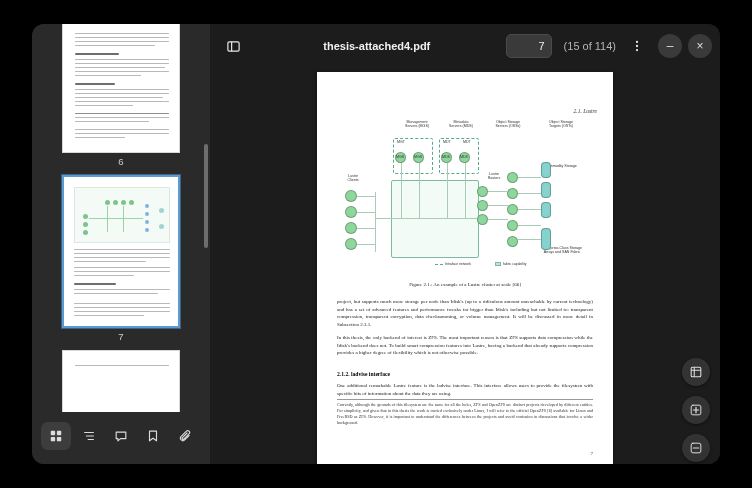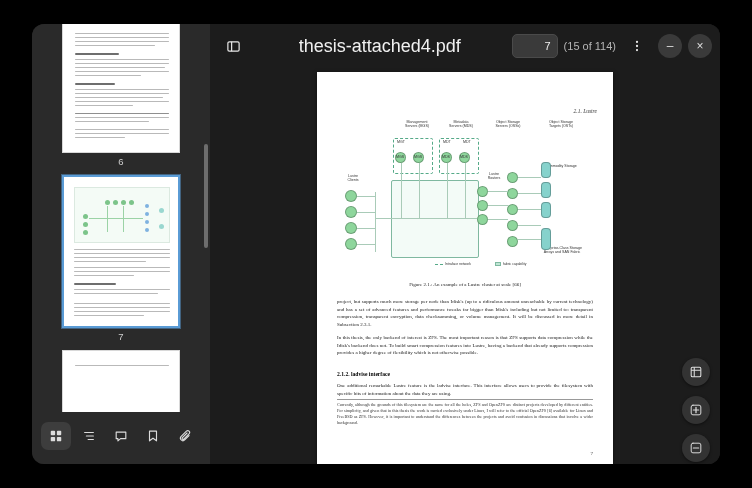--- a/index.html
+++ b/index.html
@@ -161,42 +161,43 @@
     display: flex;
     align-items: center;
     padding: 0 8px 0 8px;
     gap: 6px;
     position: relative;
   }
   .doc-title {
     flex: 1;
     text-align: center;
     color: #f0f0f0;
-    font-size: 18px;
-    font-weight: normal;
+    font-size: 11px;
+    font-weight: bold;
     white-space: nowrap;
     overflow: hidden;
     text-overflow: ellipsis;
   }
   .page-field {
     width: 46px; height: 24px;
     background: #3a3a3a;
     border: 1px solid #4a4a4a;
     border-radius: 5px;
     color: #f0f0f0;
     font-size: 11px;
     text-align: right;
     padding: 0 6px;
     font-family: "Liberation Sans", sans-serif;
     outline: none;
   }
   .page-count {
     color: #b5b5b5;
     font-size: 11px;
     white-space: nowrap;
+    margin-left: 6px;
   }
   .win-btn {
     width: 24px; height: 24px;
     border-radius: 50%;
     background: #3a3a3a;
     display: flex; align-items: center; justify-content: center;
     color: #ddd;
     font-size: 12px;
     cursor: pointer;
     flex: 0 0 auto;

